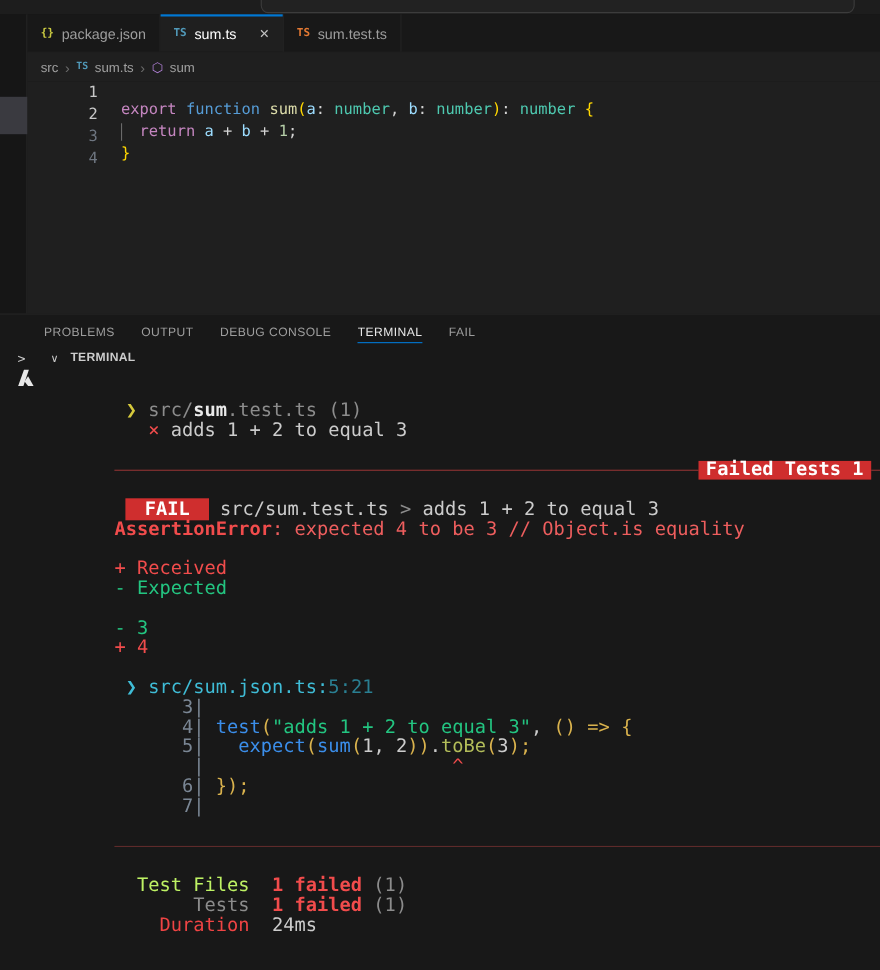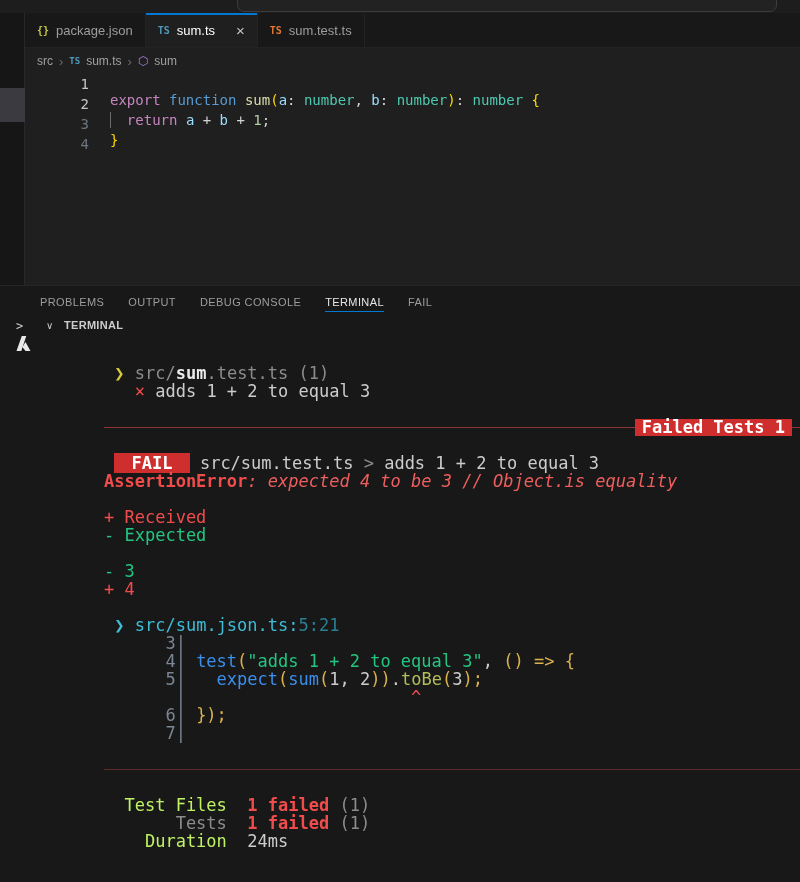--- a/index.html
+++ b/index.html
@@ -138,21 +138,21 @@
         <div class="term-line"><span style="color: rgb(204, 204, 204);"> </span><span style="color: rgb(213, 201, 60);">❯</span><span style="color: rgb(204, 204, 204);"> </span><span style="color: rgb(140, 140, 140);">src/</span><span style="color: rgb(234, 234, 234); font-weight: bold;">sum</span><span style="color: rgb(140, 140, 140);">.test.ts</span><span style="color: rgb(140, 140, 140);"> (1)</span></div>
         <div class="term-line"><span style="color: rgb(204, 204, 204);">   </span><span style="color: rgb(241, 76, 76);">×</span><span style="color: rgb(204, 204, 204);"> </span><span style="color: rgb(204, 204, 204);">adds 1 + 2 to equal 3</span></div>
         <div class="term-line">&nbsp;</div>
         <div class="term-rule">
           <span class="rl" style="background: rgb(143, 52, 52);"></span>
           <span class="tbadge" style="background: rgb(207, 46, 46); color: rgb(255, 255, 255);">Failed Tests 1</span>
           <span class="rl2" style="background: rgb(143, 52, 52);"></span>
         </div>
         <div class="term-line">&nbsp;</div>
         <div class="term-line"><span style="color: rgb(204, 204, 204);"> </span><span class="tbadge" style="background: rgb(207, 46, 46); color: rgb(255, 255, 255);"> FAIL </span><span style="color: rgb(204, 204, 204);"> src/sum.test.ts </span><span style="color: rgb(140, 140, 140);">&gt; </span><span style="color: rgb(204, 204, 204);">adds 1 + 2 to equal 3</span></div>
-        <div class="term-line"><span style="color: rgb(241, 76, 76); font-weight: bold;">AssertionError</span><span style="color: rgb(238, 94, 94); font-style: italic;">: expected 4 to be 3 // Object.is equality</span></div>
+        <div class="term-line"><span style="color: rgb(241, 76, 76); font-weight: bold;">AssertionError</span><span style="color: rgb(238, 94, 94);">: expected 4 to be 3 // Object.is equality</span></div>
         <div class="term-line">&nbsp;</div>
         <div class="term-line"><span style="color: rgb(241, 76, 76);">+ Received</span></div>
         <div class="term-line"><span style="color: rgb(35, 197, 129);">- Expected</span></div>
         <div class="term-line">&nbsp;</div>
         <div class="term-line"><span style="color: rgb(35, 197, 129);">- 3</span></div>
         <div class="term-line"><span style="color: rgb(241, 76, 76);">+ 4</span></div>
         <div class="term-line">&nbsp;</div>
         <div class="term-line"><span style="color: rgb(204, 204, 204);"> </span><span style="color: rgb(63, 188, 214);">❯</span><span style="color: rgb(204, 204, 204);"> </span><span style="color: rgb(63, 188, 214);">src/sum.json.ts:</span><span style="color: rgb(42, 127, 146);">5:21</span></div>
         <div class="term-line"><span style="color: rgb(122, 134, 148);">      3|</span></div>
         <div class="term-line"><span style="color: rgb(122, 134, 148);">      4| </span><span style="color: rgb(59, 142, 234);">test</span><span style="color: rgb(217, 178, 77);">(</span><span style="color: rgb(35, 197, 129);">"adds 1 + 2 to equal 3"</span><span style="color: rgb(204, 204, 204);">, </span><span style="color: rgb(217, 178, 77);">()</span><span style="color: rgb(204, 204, 204);"> </span><span style="color: rgb(217, 178, 77);">=&gt;</span><span style="color: rgb(204, 204, 204);"> </span><span style="color: rgb(217, 178, 77);">{</span></div>
@@ -160,17 +160,17 @@
         <div class="term-line"><span style="color: rgb(122, 134, 148);">       |</span><span style="color: rgb(204, 204, 204);">                      </span><span style="color: rgb(241, 76, 76);">^</span></div>
         <div class="term-line"><span style="color: rgb(122, 134, 148);">      6| </span><span style="color: rgb(217, 178, 77);">});</span></div>
         <div class="term-line"><span style="color: rgb(122, 134, 148);">      7|</span></div>
         <div class="term-line">&nbsp;</div>
         <div class="term-rule">
           <span class="rl" style="background: rgb(94, 42, 42);"></span>
         </div>
         <div class="term-line">&nbsp;</div>
         <div class="term-line"><span style="color: #bef264;">  Test Files  </span><span style="color: rgb(241, 76, 76); font-weight: bold;">1 failed</span><span style="color: rgb(140, 140, 140);"> (1)</span></div>
         <div class="term-line"><span style="color: rgb(140, 140, 140);">       Tests  </span><span style="color: rgb(241, 76, 76); font-weight: bold;">1 failed</span><span style="color: rgb(140, 140, 140);"> (1)</span></div>
-        <div class="term-line"><span style="color: #bef264;">    Duration  </span><span style="color: rgb(204, 204, 204);">24ms</span></div>
+        <div class="term-line"><span style="color: #ef4444;">    Duration  </span><span style="color: rgb(204, 204, 204);">24ms</span></div>
       </div>
   </div>
 
 </div>
 
 </body></html>

